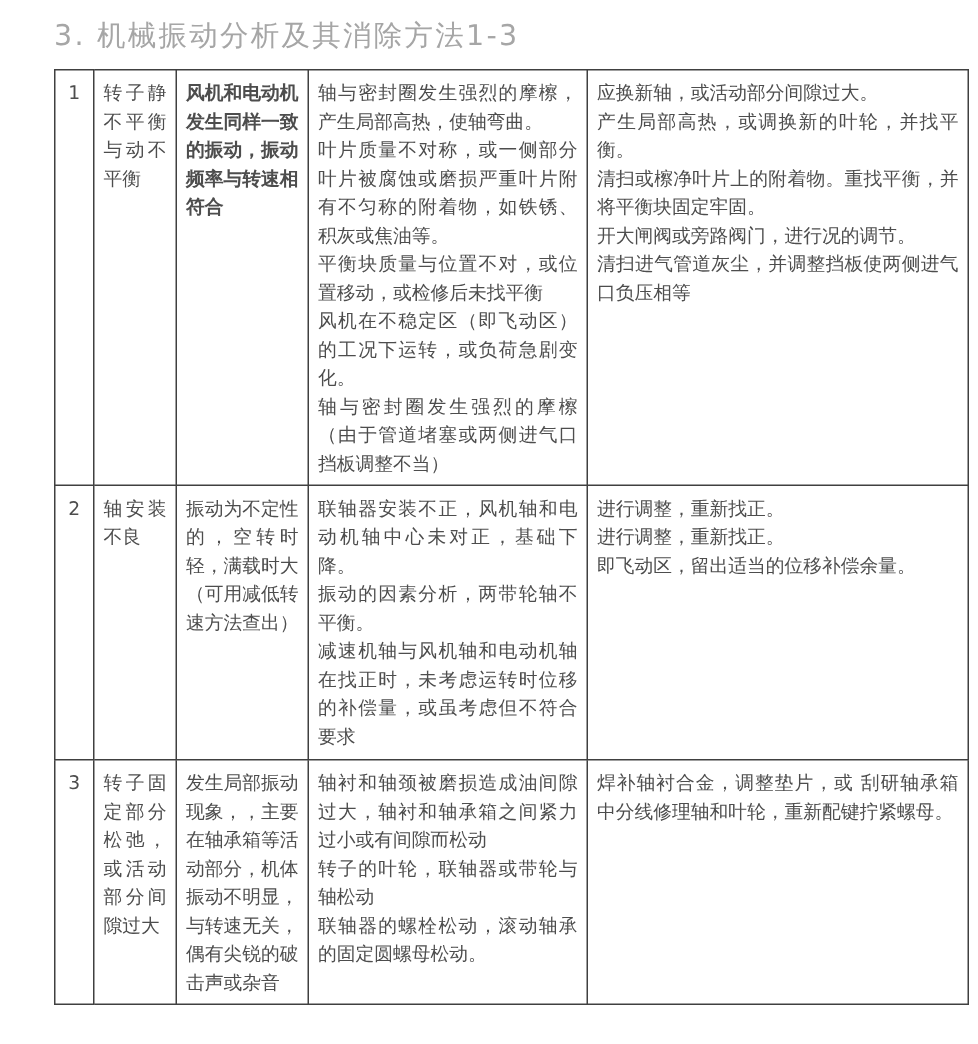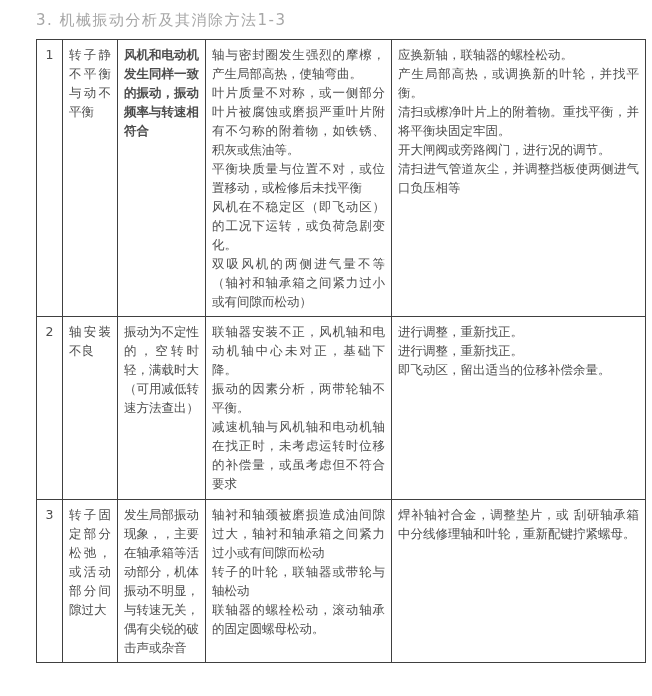--- a/index.html
+++ b/index.html
@@ -6,21 +6,21 @@
     margin: 0;
     padding: 0;
     background: #ffffff;
     width: 652px;
     height: 696px;
     overflow: hidden;
     font-family: "DejaVu Sans", "Liberation Sans", sans-serif;
   }
   .title {
     margin: 11px 0 9px 36px;
-    font-size: 15px;
+    font-size: 19px;
     color: #a6a6a6;
     letter-spacing: 1.5px;
   }
   table.doc-table {
     border-collapse: collapse;
     table-layout: fixed;
     margin-left: 36px;
     width: 609px;
   }
   table.doc-table td {
@@ -78,24 +78,24 @@
 
   <tr class="r1">
     <td class="num">1</td>
     <td class="cause">转子静不平衡与动不平衡</td>
     <td class="feature v-mid">风机和电动机发生同样一致的振动，振动频率与转速相符合</td>
     <td class="analysis">
           <div class="para">轴与密封圈发生强烈的摩檫，产生局部高热，使轴弯曲。</div>
           <div class="para">叶片质量不对称，或一侧部分叶片被腐蚀或磨损严重叶片附有不匀称的附着物，如铁锈、积灰或焦油等。</div>
           <div class="para">平衡块质量与位置不对，或位置移动，或检修后未找平衡</div>
           <div class="para">风机在不稳定区（即飞动区）的工况下运转，或负荷急剧变化。</div>
-          <div class="para">双吸风机的两侧进气量不等（轴衬和轴承箱之间紧力过小或有间隙而松动）</div>
+          <div class="para">轴与密封圈发生强烈的摩檫（由于管道堵塞或两侧进气口挡板调整不当）</div>
         </td>
     <td class="method">
-          <div class="para">应换新轴，联轴器的螺栓松动。</div>
+          <div class="para">应换新轴，或活动部分间隙过大。</div>
           <div class="para">产生局部高热，或调换新的叶轮，并找平衡。</div>
           <div class="para">清扫或檫净叶片上的附着物。重找平衡，并将平衡块固定牢固。</div>
           <div class="para">开大闸阀或旁路阀门，进行况的调节。</div>
           <div class="para">清扫进气管道灰尘，并调整挡板使两侧进气口负压相等</div>
         </td>
   </tr>
 
   <tr class="r2">
     <td class="num">2</td>
     <td class="cause">轴安装不良</td>

